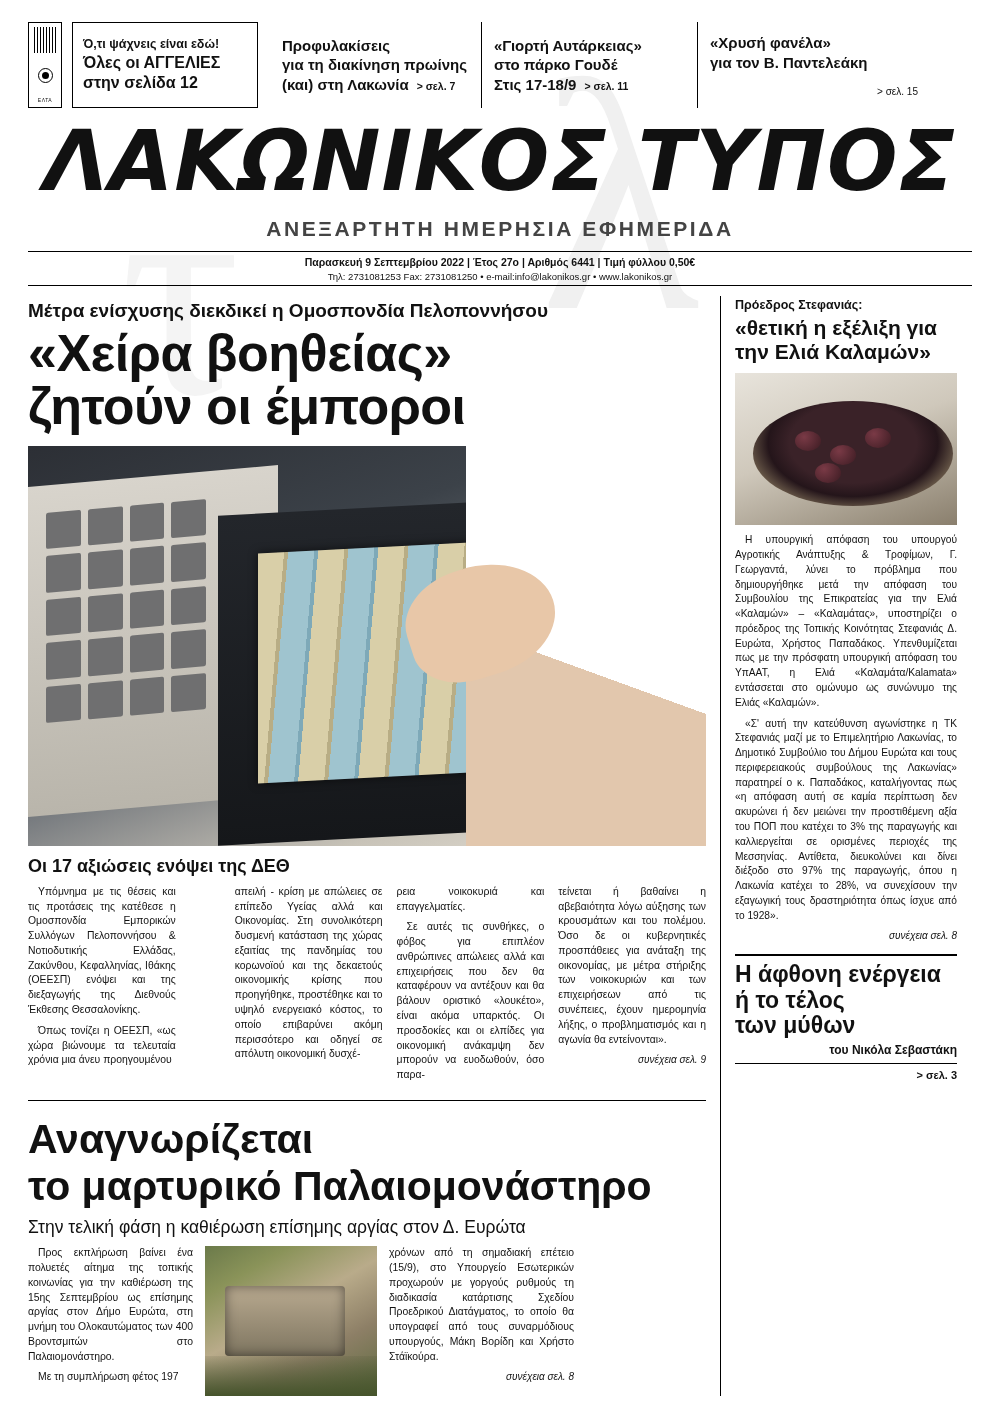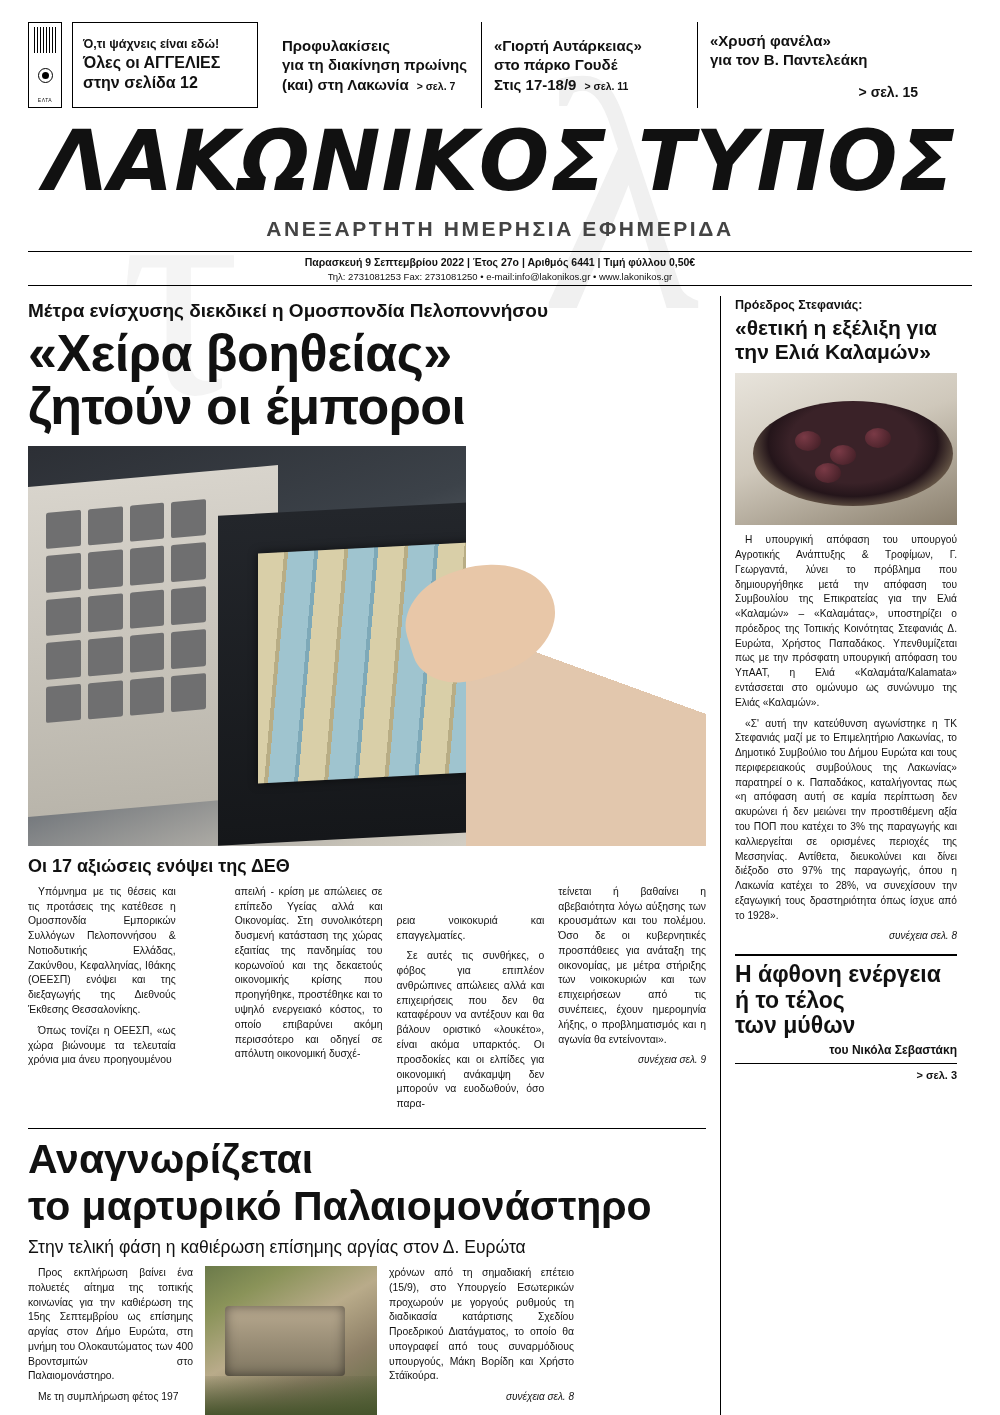--- a/index.html
+++ b/index.html
@@ -60,21 +60,21 @@
   .teaser:last-child { border-right:none; }
   .teaser-box {
     border:1px solid #000; padding:15px 10px; margin-right:12px;
     display:flex; flex-direction:column; justify-content:center;
     width:186px;
   }
   .t-small { font-size:12.5px; font-weight:bold; line-height:1.25; }
   .t-big { font-size:16px; font-weight:bold; line-height:1.25; }
   .t-line { font-size:15px; font-weight:bold; line-height:1.3; }
   .ref { font-size:10.5px; font-weight:bold; white-space:nowrap; }
-  .ref-right { text-align:right; font-size:14px; font-weight:bold; margin-top:14px;}
+  .ref-right { text-align:right; font-size:10px; font-weight:normal; margin-top:14px;}
 
   
   .masthead { text-align:center; margin-top:4px; }
   .masthead h1 {
     font-family:"DejaVu Sans", sans-serif;
     font-size:83px; font-weight:bold; font-style:italic;
     letter-spacing:1px; margin:12px; line-height:1.02;
   }
   .subtitle {
     font-size:21px; letter-spacing:2.6px; font-weight:bold;
@@ -140,21 +140,21 @@
   .hand:after{
     content:""; position:absolute; left:-60px; top:120px; width:150px; height:110px;
     background:#e8c7a8; border-radius:45% 55% 50% 40%; transform:rotate(-18deg);
   }
 
   .subhead-line { font-size:18px; font-weight:bold; margin:10px 0 8px; }
   .cont { text-align:right; font-style:italic; font-size:10px; }
 
   
   .hr-thin { border-top:1px solid #000; margin:10px 0 8px; }
-  .head2 { font-size:41px; font-weight:bold; line-height:1.1; margin:8px 0 8px; }
+  .head2 { font-size:41px; font-weight:bold; line-height:1.1; margin:16px 0 8px; }
   .sub2 { font-size:17.5px; margin:0 0 8px; }
   .story2 { display:flex; gap:12px; font-size:10.4px; line-height:1.42; text-align:justify; }
   .story2 .c { width:165px; }
   .story2 p { margin:0 0 6px; text-indent:10px; }
   .photo2 {
     width:172px; height:150px; flex:0 0 172px;
     background:linear-gradient(150deg,#6b7a4a 0%,#8a9359 20%,#b9ab8a 45%,#8d7f66 70%,#5d6b3e 100%);
     position:relative; overflow:hidden;
   }
   .photo2:before{
@@ -291,21 +291,21 @@
         <div class="subhead-line">Οι 17 αξιώσεις ενόψει της ΔΕΘ</div>
 
         <div style="display:flex; gap:14px; font-size:10.4px; line-height:1.42; text-align:justify;">
           <div style="width:160px;">
             <p style="margin:0 0 6px; text-indent:10px;">Υπόμνημα με τις θέσεις και τις προτάσεις της κατέθεσε η Ομοσπονδία Εμπορικών Συλλόγων Πελοποννήσου &amp; Νοτιοδυτικής Ελλάδας, Ζακύνθου, Κεφαλληνίας, Ιθάκης (ΟΕΕΣΠ) ενόψει και της διεξαγωγής της Διεθνούς Έκθεσης Θεσσαλονίκης.</p>
             <p style="margin:0 0 22px; text-indent:10px;">Όπως τονίζει η ΟΕΕΣΠ, «ως χώρα βιώνουμε τα τελευταία χρόνια μια άνευ προηγουμένου</p>
           </div>
           <div style="width:160px;margin-left:45px;">
             <p style="margin:0 0 6px; text-indent:0;">απειλή - κρίση με απώλειες σε επίπεδο Υγείας αλλά και Οικονομίας. Στη συνολικότερη δυσμενή κατάσταση της χώρας εξαιτίας της πανδημίας του κορωνοϊού και της δεκαετούς οικονομικής κρίσης που προηγήθηκε, προστέθηκε και το υψηλό ενεργειακό κόστος, το οποίο επιβαρύνει ακόμη περισσότερο και οδηγεί σε απόλυτη οικονομική δυσχέ-</p>
           </div>
-          <div style="width:160px;margin-top:29px;">
+          <div style="width:160px;">
             <p style="margin:0 0 6px; text-indent:0;">ρεια νοικοκυριά και επαγγελματίες.</p>
             <p style="margin:0 0 6px; text-indent:10px;">Σε αυτές τις συνθήκες, ο φόβος για επιπλέον ανθρώπινες απώλειες αλλά και επιχειρήσεις που δεν θα καταφέρουν να αντέξουν και θα βάλουν οριστικό «λουκέτο», είναι ακόμα υπαρκτός. Οι προσδοκίες και οι ελπίδες για οικονομική ανάκαμψη δεν μπορούν να ευοδωθούν, όσο παρα-</p>
           </div>
           <div style="width:160px;">
             <p style="margin:0 0 6px; text-indent:0;">τείνεται ή βαθαίνει η αβεβαιότητα λόγω αύξησης των κρουσμάτων και του πολέμου. Όσο δε οι κυβερνητικές προσπάθειες για ανάταξη της οικονομίας, με μέτρα στήριξης των νοικοκυριών και των επιχειρήσεων από τις συνέπειες, έχουν ημερομηνία λήξης, ο προβληματισμός και η αγωνία θα εντείνονται».</p>
             <div class="cont">συνέχεια σελ. 9</div>
           </div>
         </div>
 
         <div class="hr-thin"></div>

